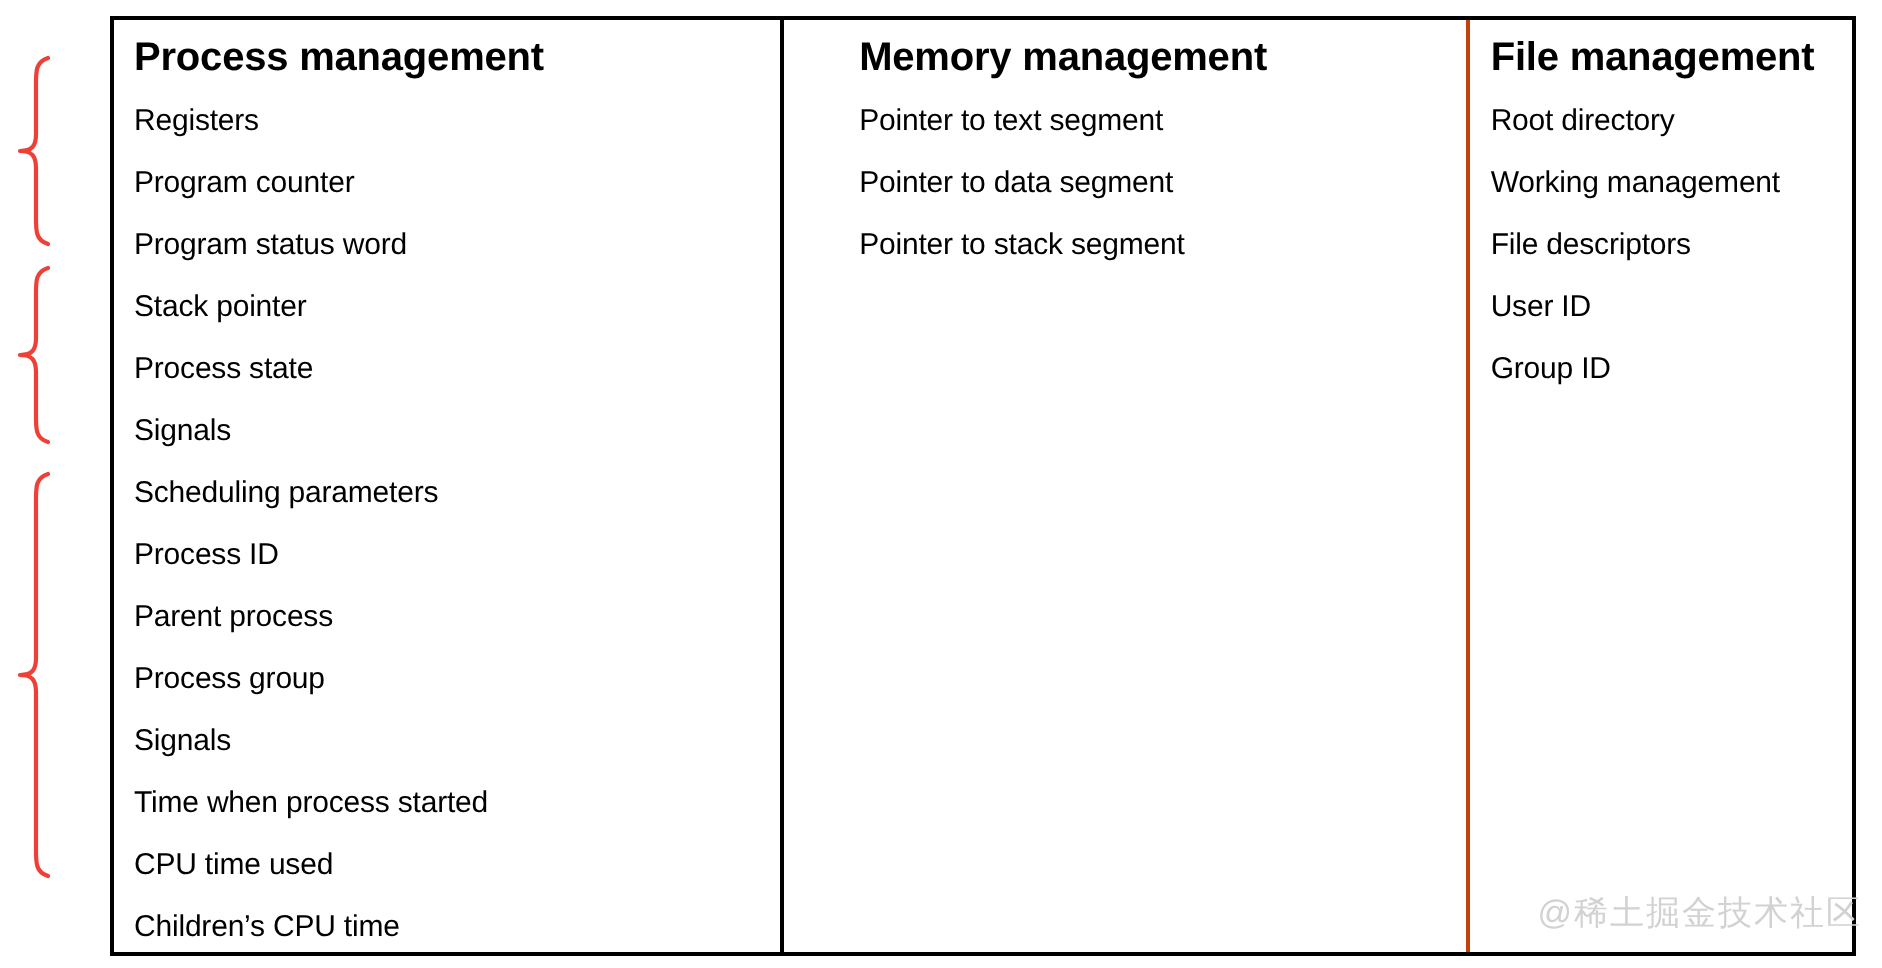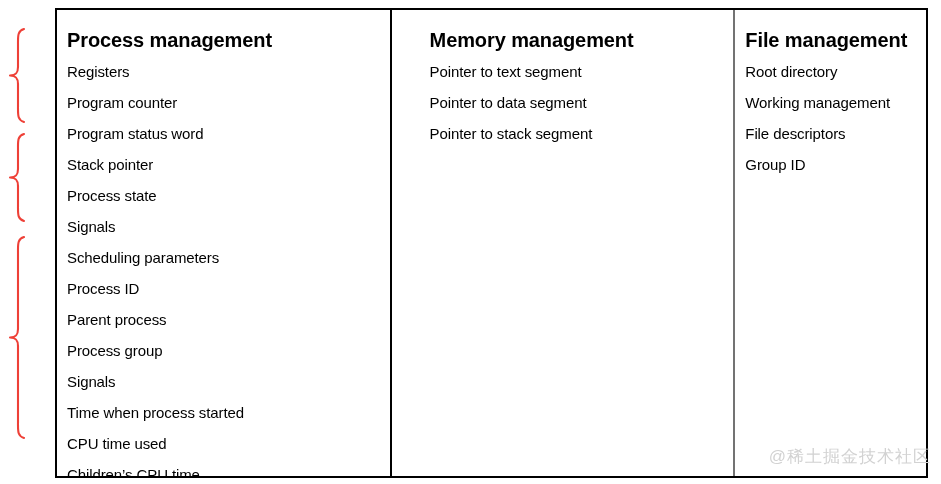--- a/index.html
+++ b/index.html
@@ -33,30 +33,30 @@
     top: 8px;
     width: 873px;
     height: 470px;
     border: 2px solid #000000;
     box-sizing: border-box;
     display: flex;
     background: #ffffff;
   }
   .col {
     box-sizing: border-box;
-    padding: 15px 0 0 10px;
+    padding: 4px 0 0 10px;
     overflow: hidden;
   }
   .col-process {
     width: 337px;
     border-right: 2px solid #000000;
   }
   .col-memory {
     width: 318px;
-    border-right: 2px solid #737373;
+    border-right: 2px solid #c2410c;
     margin-left: 28px;
   }
   .col-file {
     width: 192px;
   }
   .col-head {
     font-size: 20px;
     font-weight: bold;
     line-height: 31px;
     color: #000000;
@@ -128,20 +128,21 @@
       <div class="col-row">Pointer to text segment</div>
       <div class="col-row">Pointer to data segment</div>
       <div class="col-row">Pointer to stack segment</div>
     </div>
 
     <div class="col col-file">
       <div class="col-head">File management</div>
       <div class="col-row">Root directory</div>
       <div class="col-row">Working management</div>
       <div class="col-row">File descriptors</div>
+      <div class="col-row">User ID</div>
       <div class="col-row">Group ID</div>
     </div>
 
   </div>
 
   <div id="watermark">@稀土掘金技术社区</div>
 
 </div>
 
 </body></html>

